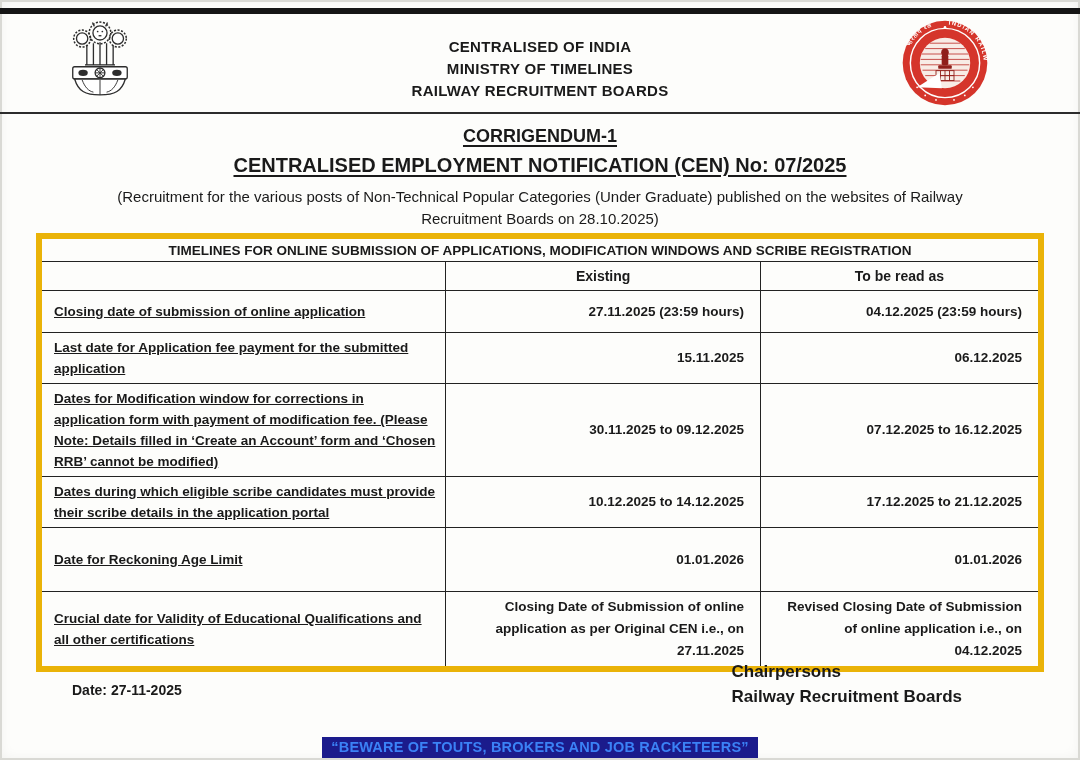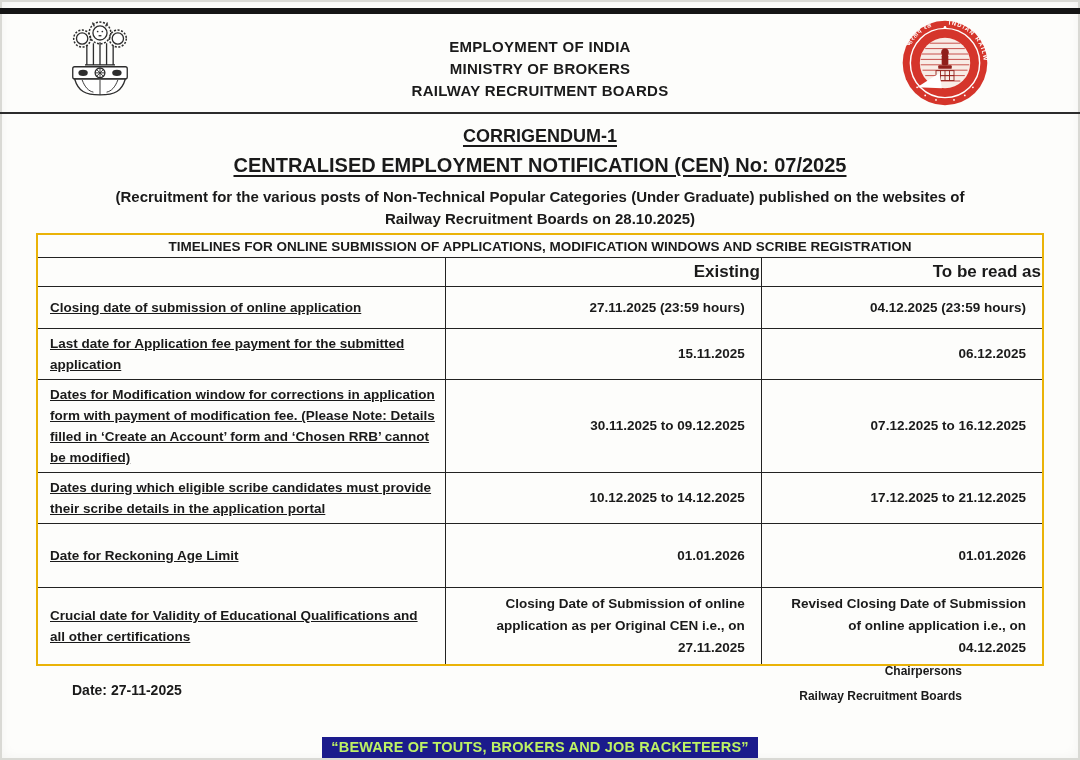--- a/index.html
+++ b/index.html
@@ -11,45 +11,45 @@
   
   .top-bar{position:absolute;top:8px;left:0;width:100%;height:6px;background:#151515;}
   .doc-header{position:absolute;top:14px;left:0;width:100%;height:98px;border-bottom:2px solid #2c2c2c;}
   .emblem{position:absolute;left:62px;top:2px;width:76px;height:94px;}
   .header-text{position:absolute;left:0;right:0;top:22px;text-align:center;font-weight:bold;font-size:15px;line-height:22px;letter-spacing:.3px;}
   .rail-logo{position:absolute;right:90px;top:4px;width:90px;height:90px;}
   
   .title-block{position:absolute;top:120px;left:0;width:100%;text-align:center;}
   .t1{font-size:18px;font-weight:bold;text-decoration:underline;text-decoration-thickness:2px;text-underline-offset:3px;margin-top:6px;}
   .t2{font-size:20px;font-weight:bold;text-decoration:underline;text-decoration-thickness:2px;text-underline-offset:3px;margin-top:7px;}
-  .sub{font-size:15px;font-weight:bold;width:900px;margin:9px auto 0;line-height:22px;}
+  .sub{font-size:15px;font-weight:normal;width:900px;margin:9px auto 0;line-height:22px;}
   
   table.timeline{
     position:absolute;top:233px;left:36px;width:1008px;
-    border-collapse:collapse;table-layout:fixed;border:2px solid #eab308;
+    border-collapse:collapse;table-layout:fixed;border:6px solid #eab308;
   }
   .timeline th,.timeline td{border:1.5px solid #222;font-weight:bold;}
   .timeline col.c1{width:40.6%;} .timeline col.c2{width:31.4%;} .timeline col.c3{width:28%;}
   .caption-row th{height:22px;font-size:13.5px;text-align:center;padding:0 4px;}
-  .head-row th{height:26px;font-size:17px;text-align:right;}
+  .head-row th{height:26px;font-size:14px;text-align:center;}
   .timeline td{font-size:13.5px;vertical-align:middle;}
   .timeline td.lbl{text-align:left;padding:4px 10px 4px 12px;line-height:21px;text-decoration:underline;}
   .timeline td.val{text-align:right;padding:4px 16px;line-height:22px;}
   tbody tr:nth-child(1){height:42px;}
   tbody tr:nth-child(2){height:50px;}
   tbody tr:nth-child(3){height:74px;padding-left:12px;}
   tbody tr:nth-child(4){height:44px;}
   tbody tr:nth-child(5){height:64px;}
   tbody tr:nth-child(6){height:77px;}
   
   .doc-footer{position:absolute;top:656px;left:0;width:100%;height:60px;}
   .foot-date{position:absolute;left:72px;top:26px;font-size:14px;font-weight:bold;}
-  .signatory{position:absolute;right:118px;top:3px;text-align:right;font-size:12px;font-weight:bold;line-height:25px;margin-left:25px;}
+  .signatory{position:absolute;right:118px;top:3px;text-align:left;font-size:17px;font-weight:bold;line-height:25px;margin-left:25px;}
   .banner-wrap{position:absolute;left:0;right:0;bottom:2px;text-align:center;}
-  .banner{display:inline-block;background:#1b1b8c;color:#bef264;font-weight:bold;font-size:14.5px;padding:2px 9px 3px;letter-spacing:.2px;}
+  .banner{display:inline-block;background:#1b1b8c;color:#3b82f6;font-weight:bold;font-size:14.5px;padding:2px 9px 3px;letter-spacing:.2px;}
 </style>
 </head>
 <body>
 
 <div class="page">
 
   <div class="top-bar"></div>
 
   <header class="doc-header">
 
@@ -77,22 +77,22 @@
         <ellipse cx="22" cy="60.5" rx="5" ry="3.4" fill="#2d2d2d" stroke="none"></ellipse>
         <ellipse cx="58" cy="60.5" rx="5" ry="3.4" fill="#2d2d2d" stroke="none"></ellipse>
       </g>
       <g stroke="#2d2d2d" stroke-width="1.4" fill="#fff">
         <path d="M13 67 C17 80 24 84 40 84 C56 84 63 80 67 67 Z"></path>
         <path d="M21 68 C24 76 28 80 33 81 M59 68 C56 76 52 80 47 81 M40 68 V84" stroke-width="1" fill="none"></path>
       </g>
     </svg>
 
     <div class="header-text">
-      <div>EMPLOYMENT OF INDIA</div>
-      <div>MINISTRY OF BROKERS</div>
+      <div>CENTRALISED OF INDIA</div>
+      <div>MINISTRY OF TIMELINES</div>
       <div>RAILWAY RECRUITMENT BOARDS</div>
     </div>
 
     <svg class="rail-logo" viewBox="0 0 100 100" aria-hidden="true">
       <defs>
         <path id="arcTR" d="M50 7 A43 43 0 0 1 93 50"></path>
         <path id="arcTL" d="M7 50 A43 43 0 0 1 50 7"></path>
       </defs>
       <circle cx="50" cy="50" r="47" class="ir-red" fill="#d5352b"></circle>
       <circle cx="50" cy="50" r="38.5" fill="none" stroke="#fff" stroke-width="1.6"></circle>

